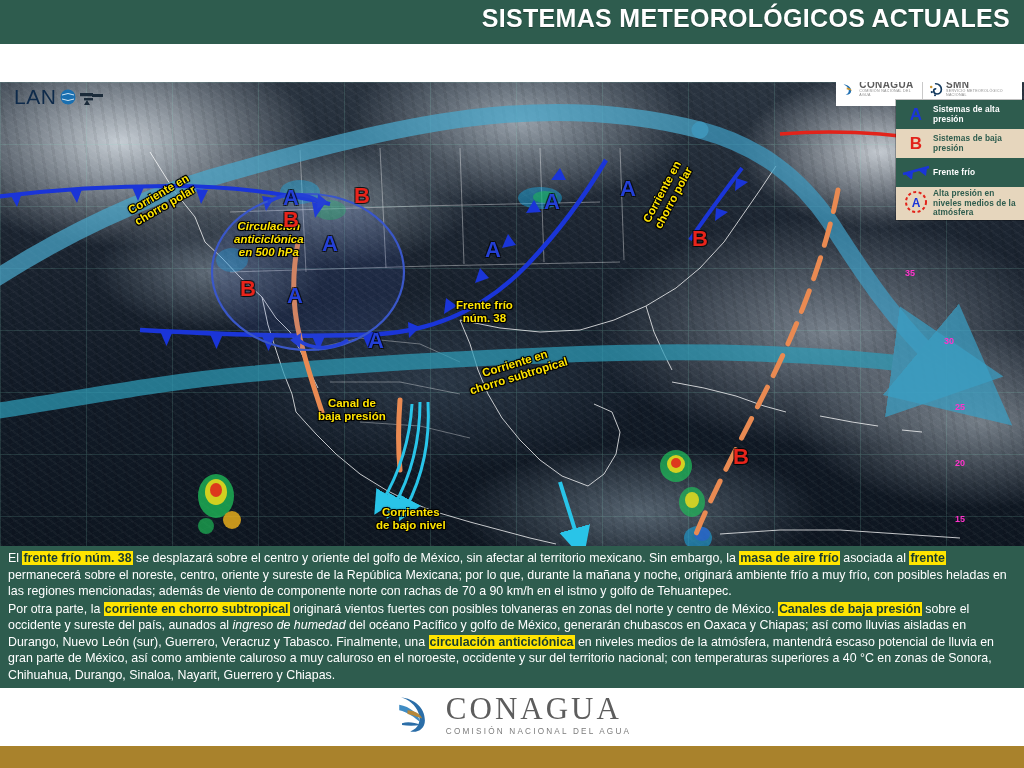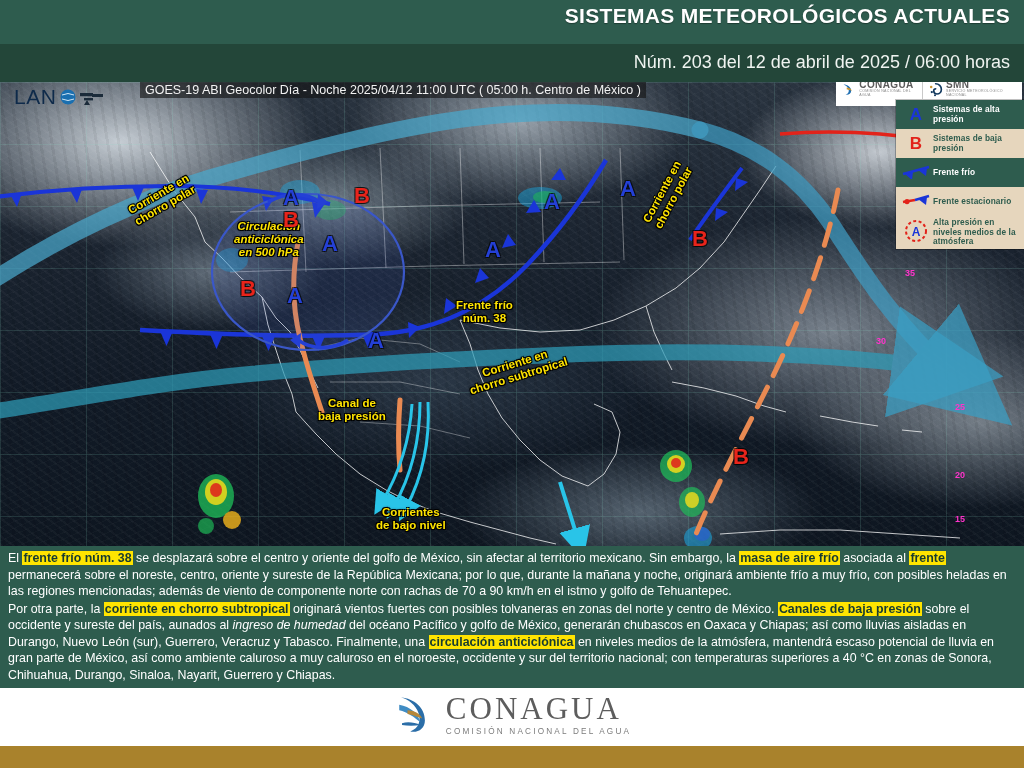--- a/index.html
+++ b/index.html
@@ -8,21 +8,21 @@
     width:1024px;height:768px;overflow:hidden;
     font-family:"Liberation Sans","DejaVu Sans",sans-serif;
     background:#ffffff;
   }
   .page{position:relative;width:1024px;height:768px;overflow:hidden;background:#fff;}
 
   
   .hdr{position:absolute;left:0;top:0;width:1024px;height:44px;background:#2e5c4e;}
   .hdr-title{
     position:absolute;right:14px;top:4px;
-    color:#ffffff;font-size:21px;font-weight:bold;letter-spacing:.3px;
+    color:#ffffff;font-size:25px;font-weight:bold;letter-spacing:.3px;
     font-family:"Liberation Sans","DejaVu Sans",sans-serif;
     text-shadow:0 1px 1px rgba(0,0,0,.35);
   }
   .hdr2{position:absolute;left:0;top:44px;width:1024px;height:38px;background:#234639;}
   .hdr-sub{
     position:absolute;right:14px;top:8px;
     color:#f0f4f1;font-size:18px;font-weight:normal;
   }
 
   
@@ -125,23 +125,20 @@
   .fl-sub{font-size:8.2px;color:#7c7c7c;letter-spacing:2.2px;margin-top:3px;}
   .goldbar{position:absolute;left:0;top:746px;width:1024px;height:22px;background:#a9822c;}
 </style>
 </head>
 <body>
 
 <div class="page">
 
   <div class="hdr">
     <div class="hdr-title">SISTEMAS METEOROLÓGICOS ACTUALES</div>
-  </div>
-  <div class="hdr2">
-    <div class="hdr-sub">Núm. 203 del 12 de abril de 2025 / 06:00 horas</div>
   </div>
 
   <div class="map">
     <div class="sat">
       <div class="basegrad"></div>
       <div class="noise"></div>
       <div class="geogrid"></div>
 
       <svg class="coast" width="1024" height="464" viewBox="0 0 1024 464">
         <g stroke="#ffffff" stroke-width="1" fill="none" opacity=".75">
@@ -280,21 +277,20 @@
       <svg width="46" height="20" viewBox="0 0 46 20">
         <circle cx="9" cy="10" r="7.5" fill="#1a6fb0"></circle>
         <path d="M3,8 Q9,5 15,8 M3,12 Q9,15 15,12" stroke="#cfe6f5" stroke-width="1" fill="none"></path>
         <rect x="21" y="6" width="13" height="3.2" fill="#1b2b3a"></rect>
         <rect x="25" y="11" width="9" height="2.4" fill="#1b2b3a"></rect>
         <rect x="33" y="7" width="11" height="3" fill="#1b2b3a"></rect>
         <path d="M28,13 l3,5 l-6,0 Z" fill="#1b2b3a"></path>
       </svg>
     </div>
 
-    <div class="goes">GOES-19 ABI Geocolor Día - Noche 2025/04/12 11:00 UTC ( 05:00 h. Centro de México )</div>
 
     <div class="tr-logos">
       <div class="mini-con">
         <svg width="17" height="17" viewBox="0 0 24 24">
           <path d="M4,4 C10,4 16,8 16,14 C16,19 11,21 7,20 C11,19 13,16 12,12 C11,8 7,5 4,4 Z" fill="#1f6fb2"></path>
           <path d="M9,9 C13,9 16,11 17,14 C14,13 11,12 9,12 Z" fill="#c9942f"></path>
         </svg>
         <div>
           <div class="mini-name">CONAGUA</div>
           <div class="mini-sub">COMISIÓN NACIONAL DEL AGUA</div>
@@ -356,51 +352,42 @@
         <div class="mk mkA" style="left: 620px; top: 96px;">A</div>
         <div class="mk mkB" style="left: 240px; top: 196px;">B</div>
         <div class="mk mkA" style="left: 287px; top: 203px;">A</div>
         <div class="mk mkA" style="left: 368px; top: 248px;">A</div>
         <div class="mk mkB" style="left: 692px; top: 146px;">B</div>
         <div class="mk mkB" style="left: 733px; top: 364px;">B</div>
       </div>
     <div id="coordLayer">
         <div class="coord" style="left: 898px; top: 124px;">40N</div>
         <div class="coord" style="left: 905px; top: 186px;">35</div>
-        <div class="coord" style="left: 876px; top: 254px;">30</div>
+        <div class="coord" style="left: 944px; top: 254px;">30</div>
         <div class="coord" style="left: 955px; top: 320px;">25</div>
-        <div class="coord" style="left: 955px; top: 388px; text-align: center;">20</div>
+        <div class="coord" style="left: 955px; top: 376px; text-align: center;">20</div>
         <div class="coord" style="left: 955px; top: 432px;">15</div>
       </div>
 
     <div class="legend" id="legendBox">
         <div class="lg-row dark">
           <div class="lg-sym"><span class="symA">A</span></div>
           <div class="lg-txt">Sistemas de alta presión</div>
         </div>
         <div class="lg-row light">
           <div class="lg-sym"><span class="symB">B</span></div>
           <div class="lg-txt">Sistemas de baja presión</div>
         </div>
         <div class="lg-row dark">
           <div class="lg-sym"><svg width="30" height="15" viewBox="0 0 30 15">
               <path d="M2,10 L28,3" stroke="#1a35d8" stroke-width="2.5" fill="none"></path>
               <path d="M4,10 l8,-2 l-1,8 Z" fill="#1a35d8"></path>
               <path d="M17,6 l9,-2 l-1,8 Z" fill="#1a35d8"></path>
             </svg></div>
           <div class="lg-txt">Frente frío</div>
-        </div>
-        <div class="lg-row light">
-          <div class="lg-sym"><svg width="30" height="15" viewBox="0 0 30 15">
-              <path d="M2,9 L14,7" stroke="#e2231a" stroke-width="2.5" fill="none"></path>
-              <path d="M14,7 L28,3" stroke="#1a35d8" stroke-width="2.5" fill="none"></path>
-              <circle cx="6" cy="8.6" r="2.6" fill="#e2231a"></circle>
-              <path d="M17,6 l9,-2 l-1,8 Z" fill="#1a35d8"></path>
-            </svg></div>
-          <div class="lg-txt">Frente estacionario</div>
         </div>
         <div class="lg-row light">
           <div class="lg-sym"><svg width="30" height="24" viewBox="0 0 30 24">
               <circle cx="15" cy="12" r="10" stroke="#e2231a" stroke-width="2" fill="none" stroke-dasharray="3 2.5"></circle>
               <text x="15" y="17" font-size="12" font-weight="bold" fill="#1a35d8" text-anchor="middle" font-family="Liberation Sans">A</text>
             </svg></div>
           <div class="lg-txt">Alta presión en niveles medios de la atmósfera</div>
         </div>
       </div>
   </div>

